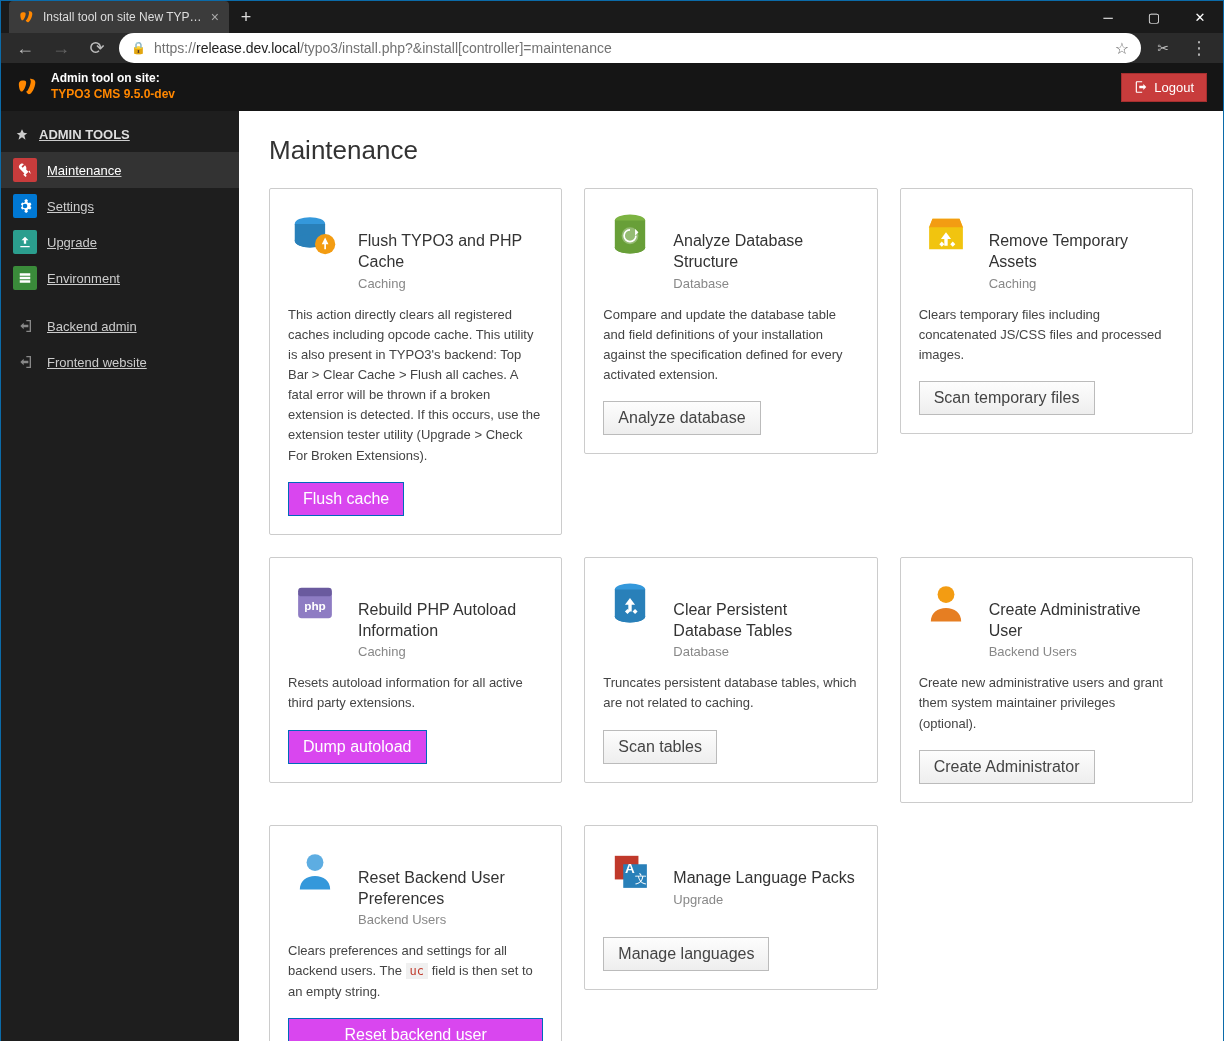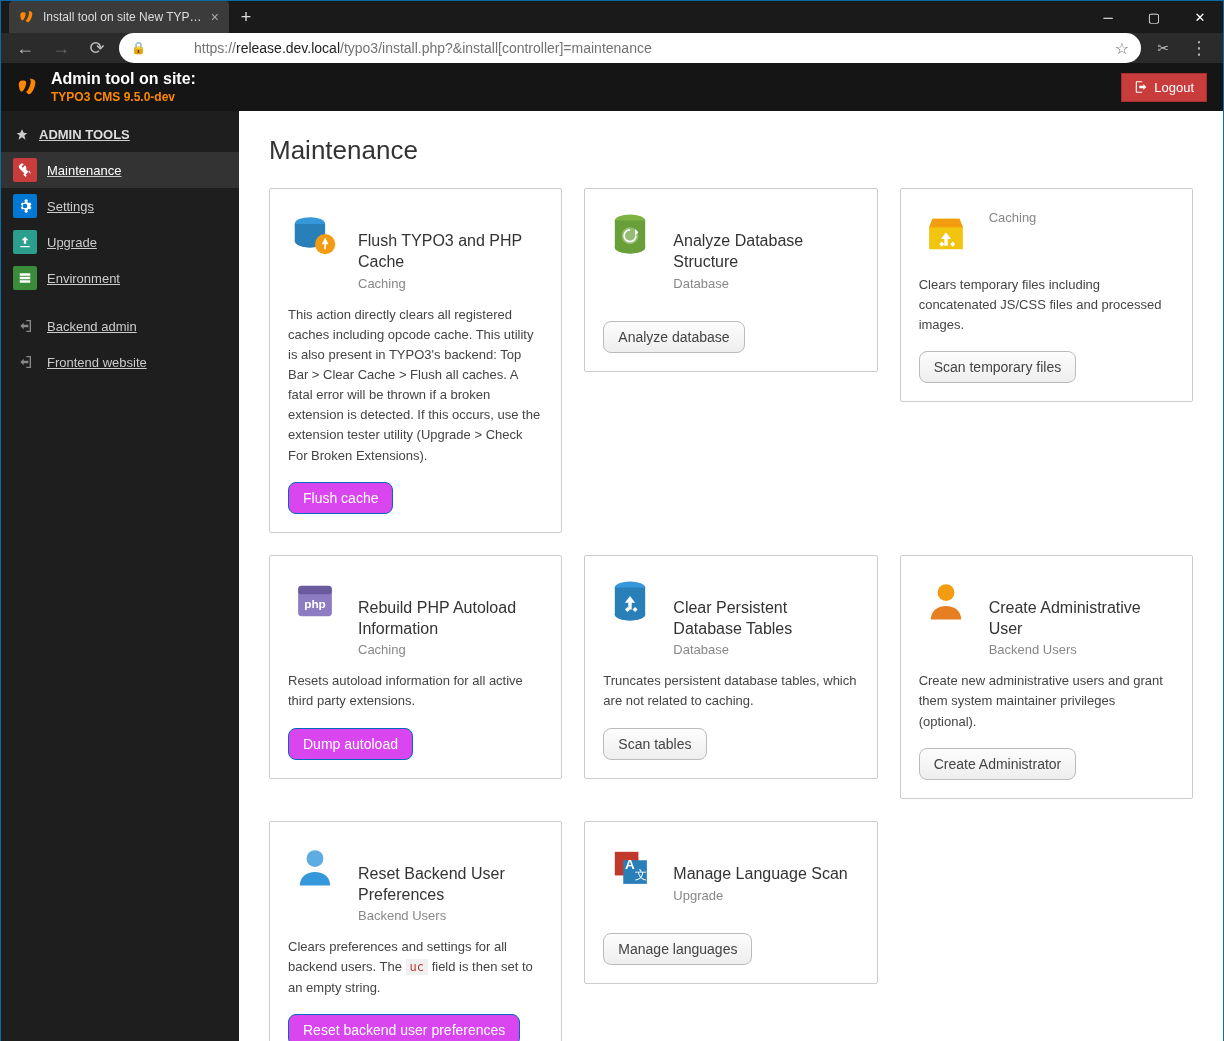--- a/index.html
+++ b/index.html
@@ -14,31 +14,31 @@
 .tab { height: 32px; background: #3b3b3b; width: 220px; display: flex; align-items: center; padding: 0 10px; border-radius: 4px 4px 0 0; gap: 8px; }
 .tab .favicon { width: 16px; height: 16px; color: #ff8700; }
 .tab .title { flex: 1; color: #ddd; font-size: 12px; white-space: nowrap; overflow: hidden; text-overflow: ellipsis; }
 .tab .close { color: #aaa; font-size: 14px; }
 .new-tab { width: 34px; height: 32px; display: flex; align-items: center; justify-content: center; color: #ddd; font-size: 18px; }
 
 .addr-bar { height: 40px; background: #2b2b2b; display: flex; align-items: center; padding: 0 10px; gap: 8px; }
 .nav-icon { width: 28px; height: 28px; display: flex; align-items: center; justify-content: center; color: #bbb; font-size: 18px; }
 .url-box { flex: 1; height: 30px; background: #fff; border-radius: 15px; display: flex; align-items: center; padding: 0 12px; gap: 8px; color: #555; }
 .url-box .lock { color: #0a8f3c; font-size: 12px; }
-.url-box .url { flex: 1; font-size: 14px; color: #727272; margin-left: 40px; }
+.url-box .url { flex: 1; font-size: 14px; color: #727272; }
 .url-box .url .dark { color: #222; }
 .url-box .star { color: #666; font-size: 16px; }
 
 
 .app { flex: 1; display: flex; flex-direction: column; background: #f5f5f5; }
 .topbar { height: 48px; background: #151515; display: flex; align-items: center; padding: 0 16px; justify-content: space-between; }
 .topbar-left { display: flex; align-items: center; gap: 12px; }
 .logo { width: 22px; height: 22px; color: #ff8700; }
 .site-info { display: flex; flex-direction: column; line-height: 1.3; }
-.site-info .line1 { color: #fff; font-size: 16px; font-weight: bold; }
+.site-info .line1 { color: #fff; font-size: 12px; font-weight: bold; }
 .site-info .line2 { color: #ff8700; font-size: 12px; font-weight: bold; }
 .logout-btn { background: #c83c3c; color: #fff; border: 1px solid #a62f2f; padding: 6px 12px; display: flex; align-items: center; gap: 6px; cursor: pointer; font-size: 13px; }
 
 .body { flex: 1; display: flex; overflow: hidden; }
 .sidebar { width: 238px; background: #1e1e1e; color: #ccc; display: flex; flex-direction: column; padding-top: 6px; text-decoration: underline; }
 .side-header { padding: 10px 14px; font-weight: bold; font-size: 13px; color: #ddd; display: flex; align-items: center; gap: 10px;}
 .side-item { display: flex; align-items: center; height: 36px; padding: 0 12px; gap: 10px; cursor: pointer; font-size: 13px; color: #ccc;}
 .side-item.active { background: #333; color: #fff; }
 .side-item .ibox { width: 24px; height: 24px; display: flex; align-items: center; justify-content: center; border-radius: 2px;}
 .side-sep { height: 12px; }
@@ -54,21 +54,21 @@
 
 .cards { display: grid; grid-template-columns: repeat(3, 1fr); gap: 22px; align-items: start; }
 .card { border: 1px solid #ccc; border-radius: 2px; padding: 18px; display: flex; flex-direction: column; background: #fff; }
 .card-head { display: flex; gap: 16px; margin-bottom: 14px; align-items: flex-start;}
 .card-icon { width: 54px; height: 54px; flex-shrink: 0; display:flex; align-items:flex-start; justify-content:center;}
 .card-titles h3 { font-size: 16px; color: #333; font-weight: 500; line-height: 1.3; margin-top: 24px; }
 .card-titles .cat { color: #888; font-size: 13px; margin-top: 3px;}
 .card-desc { color: #444; font-size: 13px; line-height: 1.55; flex: 1; }
 .card-desc code { background:#f0f0f0; color:#c0392b; padding:1px 4px; font-size:12px;}
 .card-action { margin-top: 16px; }
-.btn { display: inline-block; padding: 7px 14px; font-size: 14px; border: 1px solid; cursor: pointer; border-radius: 8px;}
+.btn { display: inline-block; padding: 7px 14px; font-size: 16px; border: 1px solid; cursor: pointer; border-radius: 0;}
 .btn-primary { background: #d946ef; color: #fff; border-color: #0069bc;}
 .btn-default { background: linear-gradient(#fdfdfd,#eee); color: #444; border-color: #bbb; }
 </style>
 </head>
 <body>
 
 <div class="browser-window">
   <div class="tab-bar">
     <div class="tab">
       <span class="favicon">
@@ -215,32 +215,34 @@
                     <circle cx="32" cy="34" r="10" fill="#fff" opacity=".3"></circle>
                     <path d="M32 26a8 8 0 108 8h-2a6 6 0 11-6-6z" fill="#fff"></path>
                     <path d="M38 26l4 4-4 4z" fill="#fff"></path>
                   </svg>
                 </div>
                 <div class="card-titles">
                   <h3>Analyze Database Structure</h3>
                   <div class="cat">Database</div>
                 </div>
               </div>
+              <div class="card-desc">Compare and update the database table and field definitions of your installation against the specification defined for every activated extension.</div>
               <div class="card-action"><button class="btn btn-default">Analyze database</button></div>
             </div>
             <div class="card">
               <div class="card-head">
                 <div class="card-icon">
                   <svg width="54" height="54" viewBox="0 0 64 64">
                     <path d="M16 14h32l4 10v26H12V24z" fill="#f1c40f"></path>
                     <path d="M12 24h40l-4-10H16z" fill="#f39c12"></path>
                     <path d="M32 30l-6 8h4v8h4v-8h4zM24 44l3 3 3-3-3-3zm13 0l3 3 3-3-3-3z" fill="#fff"></path>
                   </svg>
                 </div>
                 <div class="card-titles">
+                  <h3>Remove Temporary Assets</h3>
                   <div class="cat">Caching</div>
                 </div>
               </div>
               <div class="card-desc">Clears temporary files including concatenated JS/CSS files and processed images.</div>
               <div class="card-action"><button class="btn btn-default">Scan temporary files</button></div>
             </div>
             <div class="card">
               <div class="card-head">
                 <div class="card-icon">
                   <svg width="54" height="54" viewBox="0 0 64 64">
@@ -311,21 +313,21 @@
               <div class="card-head">
                 <div class="card-icon">
                   <svg width="54" height="54" viewBox="0 0 64 64">
                     <rect x="14" y="14" width="28" height="28" fill="#c0392b"></rect>
                     <rect x="24" y="24" width="28" height="28" fill="#2980b9"></rect>
                     <text x="26" y="34" fill="#fff" font-size="16" font-weight="bold" font-family="Arial">A</text>
                     <text x="38" y="46" fill="#fff" font-size="14" font-family="Arial">文</text>
                   </svg>
                 </div>
                 <div class="card-titles">
-                  <h3>Manage Language Scan</h3>
+                  <h3>Manage Language Packs</h3>
                   <div class="cat">Upgrade</div>
                 </div>
               </div>
               <div class="card-action"><button class="btn btn-default">Manage languages</button></div>
             </div>
           </div>
       </div>
     </div>
   </div>
 </div>

